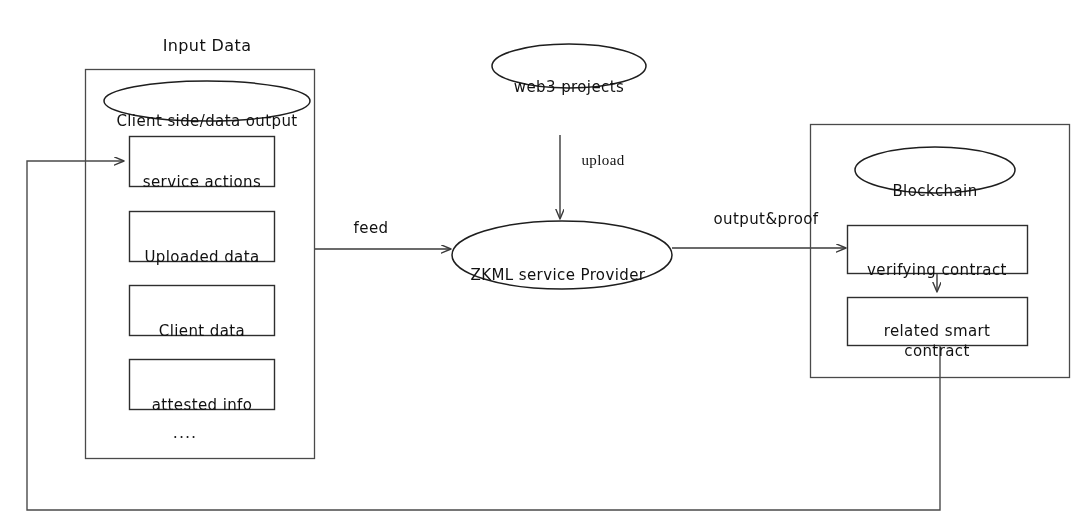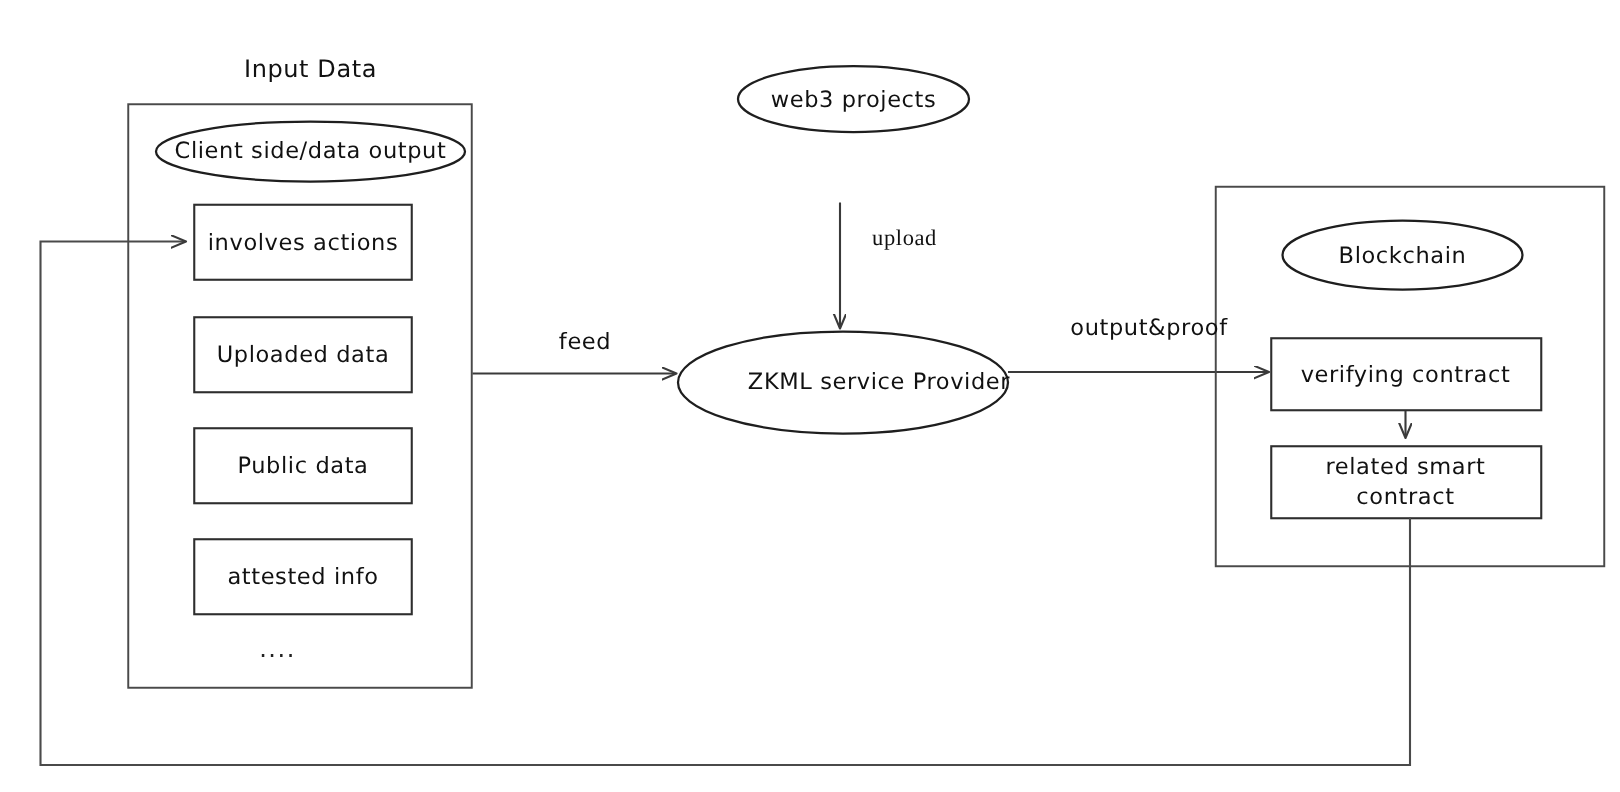--- a/index.html
+++ b/index.html
@@ -32,20 +32,21 @@
     position: absolute;
     font-family: "DejaVu Sans", sans-serif;
     color: #111111;
     text-align: center;
     line-height: 1.25;
     white-space: pre;
     letter-spacing: 0.4px;
   }
   .node-text {
     font-size: 15px;
+    margin-top: 20px;
   }
   .title-text {
     font-size: 16px;
   }
   .edge-text {
     font-size: 15px;
   }
   .caption-text {
     font-size: 13px;
     color: #a8a8a8;
@@ -102,34 +103,34 @@
 
     <line x1="937" y1="274" x2="937" y2="291" stroke="#3a3a3a" stroke-width="1.4" marker-end="url(#arrow)"></line>
 
     <path d="M 940,345 L 940,510 L 27,510 L 27,161 L 123,161" fill="none" stroke="#4a4a4a" stroke-width="1.4" marker-end="url(#arrow)"></path>
   </svg>
 
   <div class="label title-text ctr" style="left:207px; top:46px;">Input Data</div>
 
   <div class="label node-text ctr" style="left:207px; top:101px;">Client side/data output</div>
 
-  <div class="label node-text ctr" style="left:202px; top:162px;">involves actions</div>
+  <div class="label node-text ctr" style="left:202px; top:162px;">service actions</div>
   <div class="label node-text ctr" style="left:202px; top:237px;">Uploaded data</div>
-  <div class="label node-text ctr" style="left:202px; top:311px;">Public data</div>
+  <div class="label node-text ctr" style="left:202px; top:311px;">Client data</div>
   <div class="label node-text ctr" style="left:202px; top:385px;">attested info</div>
   <div class="label dots-text ctr" style="left:185px; top:433px;">....</div>
 
   <div class="label node-text ctr" style="left:569px; top:67px;">web3 projects</div>
 
 
   <div class="label edge-text ctr" style="left:603px; top:160px;font-family:Liberation Serif, serif;">upload</div>
 
-  <div class="label node-text ctr" style="left:586px; top:255px;">ZKML service Provider</div>
+  <div class="label node-text ctr" style="left:558px; top:255px;">ZKML service Provider</div>
 
-  <div class="label edge-text ctr" style="left:390px; top:228px;">feed</div>
+  <div class="label edge-text ctr" style="left:371px; top:228px;">feed</div>
 
   <div class="label edge-text ctr" style="left:750px; top:219px;margin-left:16px;">output&amp;proof</div>
 
   <div class="label caption-text" style="left:392px; top:298px; text-align:left;">
   </div>
 
   <div class="label node-text ctr" style="left:935px; top:171px;">Blockchain</div>
   <div class="label node-text ctr" style="left:937px; top:250px;">verifying contract</div>
   <div class="label node-text ctr" style="left:937px; top:321px; line-height:1.35;">related smart<br>contract</div>
 

